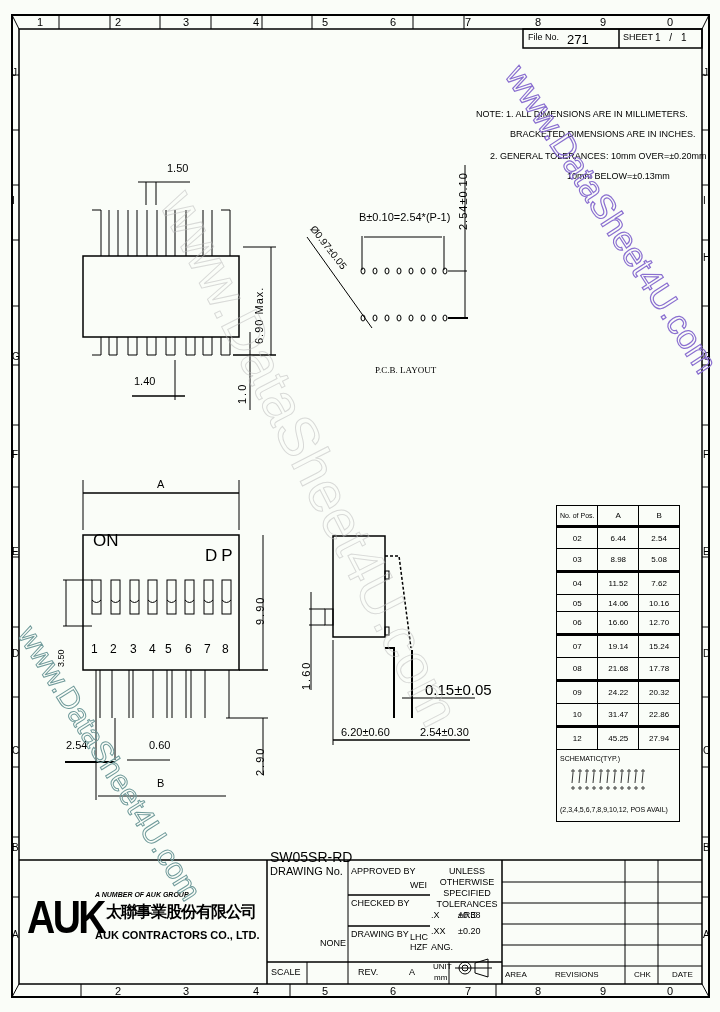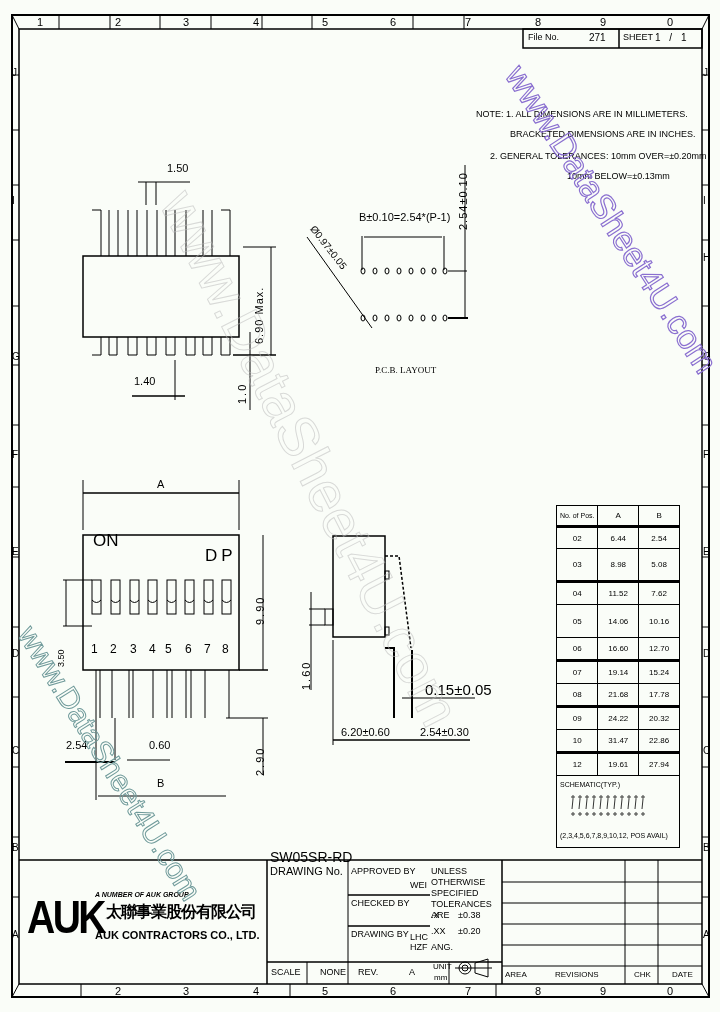--- a/index.html
+++ b/index.html
@@ -5,21 +5,21 @@
   html, body { margin:0; padding:0; }
   body { width:720px; height:1012px; background:#fafdf8; position:relative; overflow:hidden;
          font-family:"Liberation Sans", sans-serif; color:#000; }
   .abs { position:absolute; }
   svg { position:absolute; left:0; top:0; }
   .t { position:absolute; white-space:nowrap; line-height:1; }
   .wm { position:absolute; white-space:nowrap; font-family:"Liberation Sans", sans-serif; pointer-events:none; }
   table.pos { position:absolute; border-collapse:collapse; font-size:8px; }
   table.pos td { border:1px solid #000; text-align:center; padding:0; }
   table.pos tr.thick td { border-bottom:3px solid #000; }
-  .tb-cell { position:absolute; font-size:9px; }
+  .tb-cell { position:absolute; font-size:9px;text-align:center; }
 </style>
 </head>
 <body>
 
 <svg width="720" height="1012">
 
   <rect x="12" y="15" width="697" height="982" fill="none" stroke="#000" stroke-width="2"></rect>
 
   <rect x="19" y="29" width="683" height="955" fill="none" stroke="#000" stroke-width="1.5"></rect>
 
@@ -234,21 +234,21 @@
   <span class="t" style="left:703px;top:450px;font-size:10px">F</span>
   <span class="t" style="left:703px;top:547px;font-size:10px">E</span>
   <span class="t" style="left:703px;top:649px;font-size:10px">D</span>
   <span class="t" style="left:703px;top:746px;font-size:10px">C</span>
   <span class="t" style="left:703px;top:843px;font-size:10px">B</span>
   <span class="t" style="left:703px;top:930px;font-size:10px">A</span>
 </div>
 
 <div>
   <span class="t" style="left:528px;top:33px;font-size:9px">File No.</span>
-  <span class="t" style="left:589px;top:33px;font-size:10px">271</span>
+  <span class="t" style="left:567px;top:33px;font-size:13px">271</span>
   <span class="t" style="left:623px;top:33px;font-size:9px">SHEET</span>
   <span class="t" style="left:655px;top:33px;font-size:10px;letter-spacing:3px">1 / 1</span>
 </div>
 
 <div>
   <span class="t" style="left:476px;top:110px;font-size:9px">NOTE: 1. ALL DIMENSIONS ARE IN MILLIMETERS.</span>
   <span class="t" style="left:510px;top:130px;font-size:9px">BRACKETED DIMENSIONS ARE IN INCHES.</span>
   <span class="t" style="left:490px;top:152px;font-size:9px">2. GENERAL TOLERANCES: 10mm OVER=±0.20mm</span>
   <span class="t" style="left:567px;top:172px;font-size:9px">10mm BELOW=±0.13mm</span>
 </div>
@@ -301,31 +301,31 @@
       <tr style="height:21px" class="thick">
     <td style="width:42px;font-size:7px">No. of Pos.</td>
     <td style="width:41px">A</td>
     <td style="width:41px">B</td>
   </tr>
   <tr style="height:22px">
     <td>02</td>
     <td>6.44</td>
     <td>2.54</td>
   </tr>
-  <tr style="height:33px" class="thick">
+  <tr style="height:23px" class="thick">
     <td>03</td>
     <td>8.98</td>
     <td>5.08</td>
   </tr>
   <tr style="height:23px">
     <td>04</td>
     <td>11.52</td>
     <td>7.62</td>
   </tr>
-  <tr style="height:33px">
+  <tr style="height:17px">
     <td>05</td>
     <td>14.06</td>
     <td>10.16</td>
   </tr>
   <tr style="height:23px" class="thick">
     <td>06</td>
     <td>16.60</td>
     <td>12.70</td>
   </tr>
   <tr style="height:23px">
@@ -343,21 +343,21 @@
     <td>24.22</td>
     <td>20.32</td>
   </tr>
   <tr style="height:23px" class="thick">
     <td>10</td>
     <td>31.47</td>
     <td>22.86</td>
   </tr>
   <tr style="height:23px">
     <td>12</td>
-    <td>19.61</td>
+    <td>45.25</td>
     <td>27.94</td>
   </tr>
   <tr style="height:72px">
     <td colspan="3" style="text-align:left;vertical-align:top;position:relative">
       <span class="t" style="left:3px;top:5px;font-size:7px">SCHEMATIC(TYP.)</span>
       <svg width="124" height="72" style="position:absolute;left:0;top:0">
         <g stroke="#000" stroke-width="0.8" fill="none">
           <g id="sw">
             <circle cx="16" cy="21" r="1.2"></circle>
                 <line x1="16" y1="23" x2="15" y2="33"></line>
@@ -399,21 +399,21 @@
   <span class="tb-cell" style="left:410px;top:942px">HZF</span>
 
   <span class="tb-cell" style="left:431px;top:866px;width:72px;line-height:11px;white-space:normal">UNLESS OTHERWISE SPECIFIED TOLERANCES ARE</span>
   <span class="tb-cell" style="left:431px;top:910px">.X</span>
   <span class="tb-cell" style="left:458px;top:910px">±0.38</span>
   <span class="tb-cell" style="left:431px;top:926px">.XX</span>
   <span class="tb-cell" style="left:458px;top:926px">±0.20</span>
   <span class="tb-cell" style="left:431px;top:942px">ANG.</span>
 
   <span class="tb-cell" style="left:271px;top:967px">SCALE</span>
-  <span class="tb-cell" style="left:320px;top:967px">NONE</span>
+  <span class="tb-cell" style="left:320px;top:938px">NONE</span>
   <span class="tb-cell" style="left:358px;top:967px">REV.</span>
   <span class="tb-cell" style="left:409px;top:967px">A</span>
   <span class="tb-cell" style="left:433px;top:962px;font-size:8px">UNIT</span>
   <span class="tb-cell" style="left:434px;top:973px;font-size:8px">mm</span>
   <span class="abs" style="left:455px;top:960px;width:40px;height:18px"></span>
 
   <span class="tb-cell" style="left:505px;top:970px;font-size:8px">AREA</span>
   <span class="tb-cell" style="left:555px;top:970px;font-size:8px">REVISIONS</span>
   <span class="tb-cell" style="left:634px;top:970px;font-size:8px">CHK</span>
   <span class="tb-cell" style="left:672px;top:970px;font-size:8px">DATE</span>

